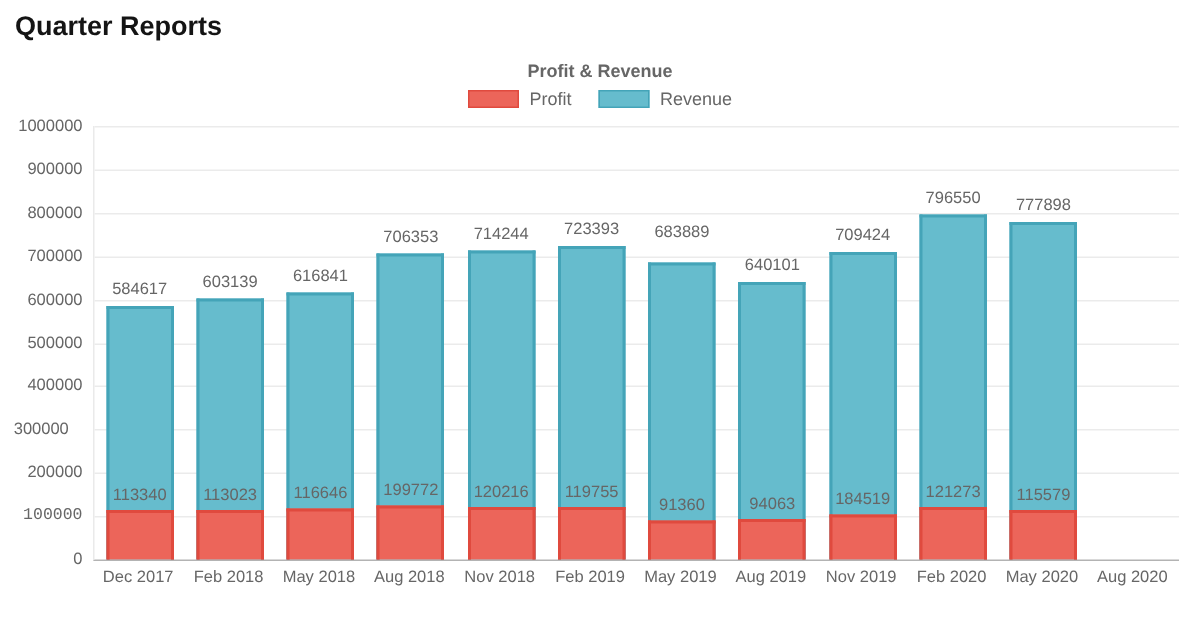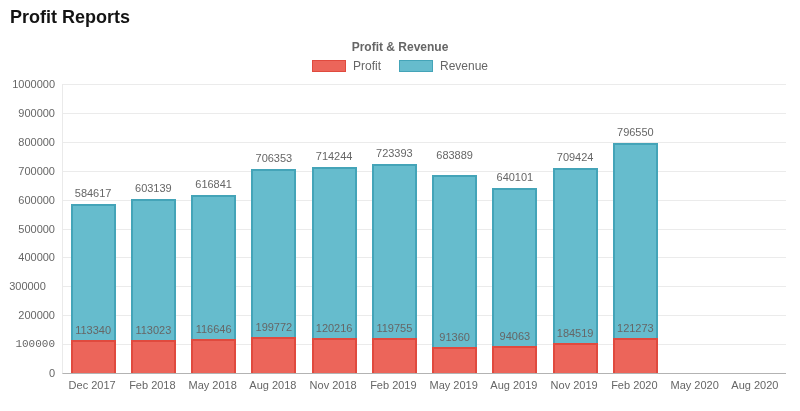--- a/index.html
+++ b/index.html
@@ -129,21 +129,21 @@
     transform: translateX(-50%);
     font-size: 11px;
     color: #666666;
     white-space: nowrap;
     z-index: 3;
   }
 </style>
 </head>
 <body>
 
-<div class="page-title">Profit Reports</div>
+<div class="page-title">Quarter Reports</div>
 
 <div class="chart">
   <div class="chart-title">Profit &amp; Revenue</div>
 
   <div class="legend">
     <div class="legend-item">
       <span class="legend-swatch" style="background: rgb(236, 101, 90); border-color: rgb(224, 74, 62);"></span>
       <span class="legend-label">Profit</span>
     </div>
     <div class="legend-item">
@@ -229,20 +229,26 @@
         <div class="bar profit-bar" style="left: 7.625px; width: 45px; bottom: 0px; height: 30.0176px; background: rgb(236, 101, 90); border-color: rgb(224, 74, 62);"></div>
         <div class="value-label" style="bottom: 210.024px;">709424</div>
         <div class="value-label" style="bottom: 34.0176px;">184519</div>
       </div>
       <div class="bar-group" style="left: 542.25px; width: 60.25px;">
         <div class="bar revenue-bar" style="left: 7.625px; width: 45px; bottom: 0px; height: 230.203px; background: rgb(102, 188, 205); border-color: rgb(68, 164, 184);"></div>
         <div class="bar profit-bar" style="left: 7.625px; width: 45px; bottom: 0px; height: 35.0479px; background: rgb(236, 101, 90); border-color: rgb(224, 74, 62);"></div>
         <div class="value-label" style="bottom: 235.203px;">796550</div>
         <div class="value-label" style="bottom: 39.0479px;">121273</div>
       </div>
+      <div class="bar-group" style="left: 602.5px; width: 60.25px;">
+        <div class="bar revenue-bar" style="left: 7.625px; width: 45px; bottom: 0px; height: 224.813px; background: rgb(102, 188, 205); border-color: rgb(68, 164, 184);"></div>
+        <div class="bar profit-bar" style="left: 7.625px; width: 45px; bottom: 0px; height: 33.4023px; background: rgb(236, 101, 90); border-color: rgb(224, 74, 62);"></div>
+        <div class="value-label" style="bottom: 229.813px;">777898</div>
+        <div class="value-label" style="bottom: 37.4023px;">115579</div>
+      </div>
     </div>
   <div class="x-axis">
       <div class="x-tick" style="left: 0px; width: 60.25px;">Dec 2017</div>
       <div class="x-tick" style="left: 60.25px; width: 60.25px;">Feb 2018</div>
       <div class="x-tick" style="left: 120.5px; width: 60.25px;">May 2018</div>
       <div class="x-tick" style="left: 180.75px; width: 60.25px;">Aug 2018</div>
       <div class="x-tick" style="left: 241px; width: 60.25px;">Nov 2018</div>
       <div class="x-tick" style="left: 301.25px; width: 60.25px;">Feb 2019</div>
       <div class="x-tick" style="left: 361.5px; width: 60.25px;">May 2019</div>
       <div class="x-tick" style="left: 421.75px; width: 60.25px;">Aug 2019</div>

